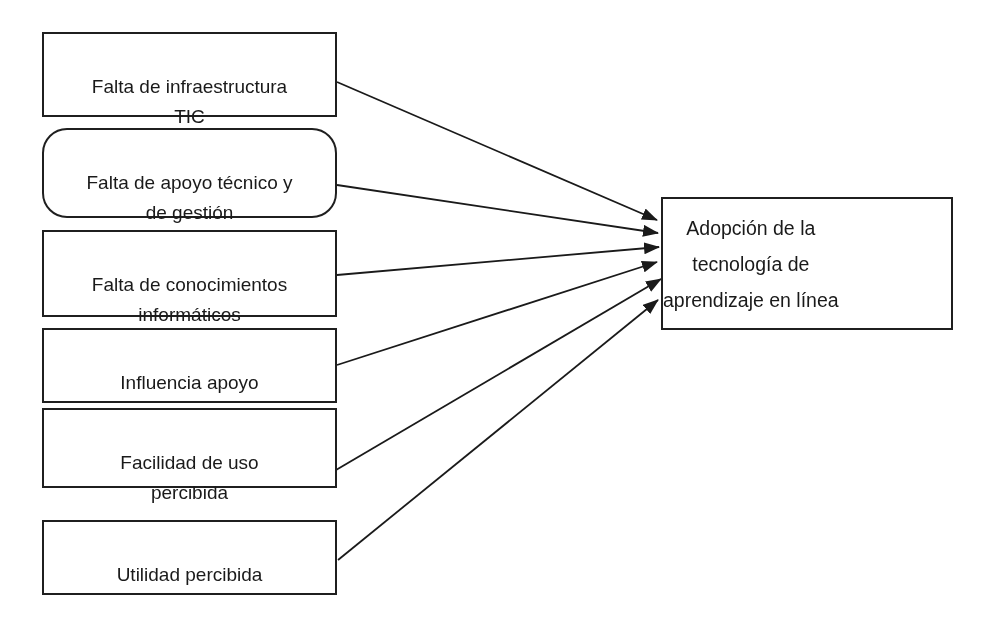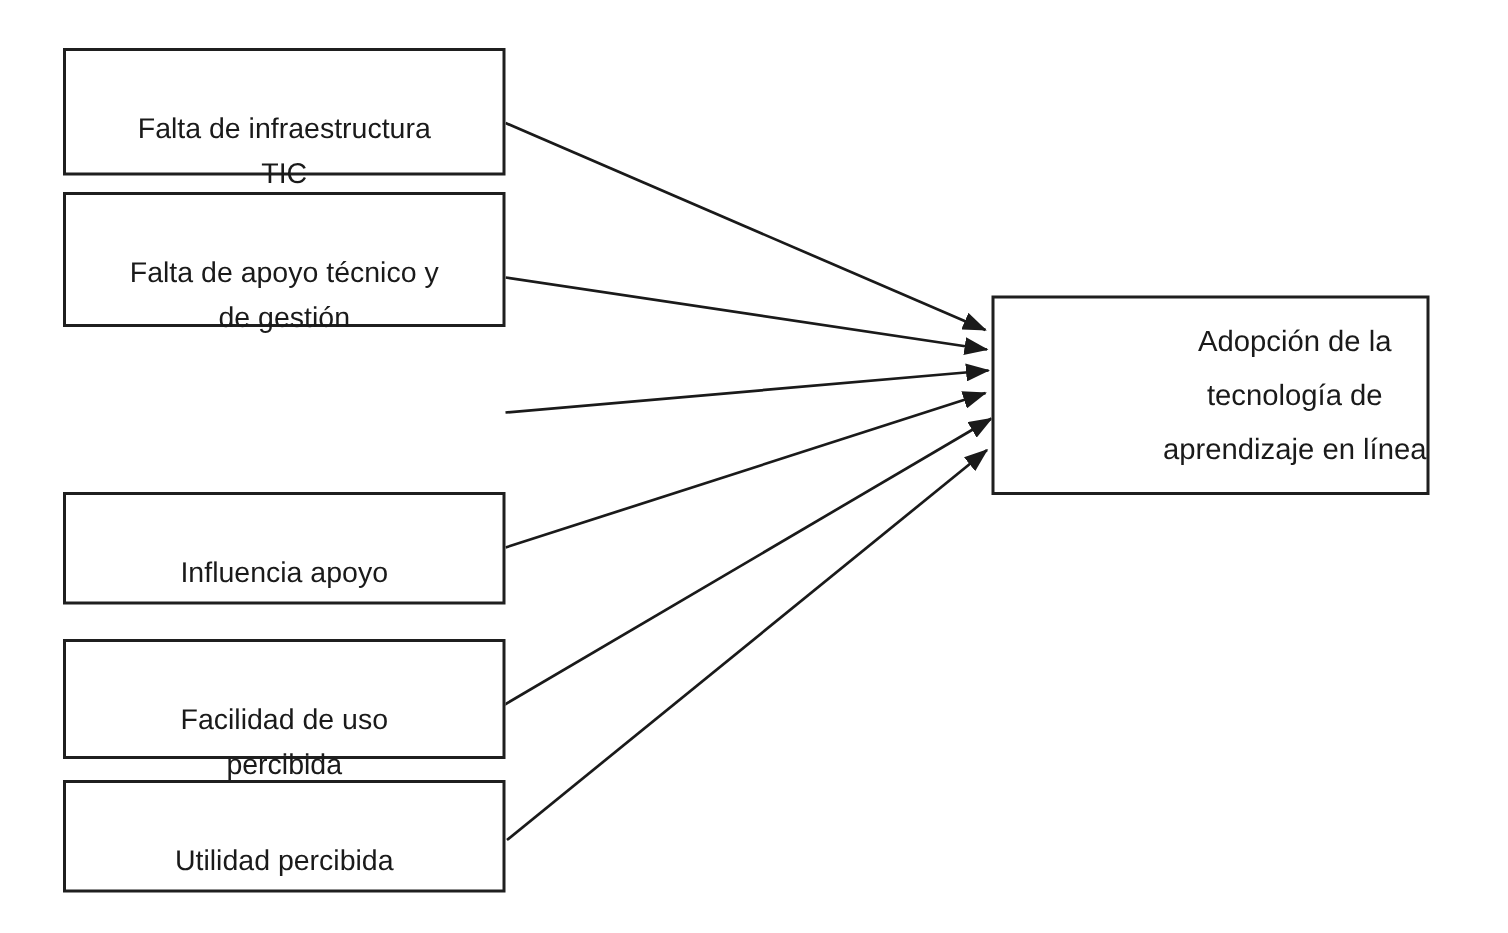--- a/index.html
+++ b/index.html
@@ -38,29 +38,29 @@
     padding: 8px 8px 0 8px;
     line-height: 30px;
   }
   .node.target {
     left: 661px;
     top: 197px;
     width: 292px;
     height: 133px;
     display: flex;
     align-items: center;
-    justify-content: flex-end;
+    justify-content: flex-start;
     line-height: 36px;
     font-size: 19.5px;
   }
   .src-1 { top: 32px;  height: 85px; }
-  .src-2 { top: 128px; height: 90px; }
+  .src-2 { top: 128px; height: 90px; border-radius: 25px; }
   .src-3 { top: 230px; height: 87px; }
   .src-4 { top: 328px; height: 75px; }
-  .src-5 { top: 426px; height: 80px; }
+  .src-5 { top: 408px; height: 80px; }
   .src-6 { top: 520px; height: 75px; }
 </style>
 </head>
 <body>
 
 <div class="canvas">
 
   <svg class="arrow-layer" viewBox="0 0 1005 622" xmlns="http://www.w3.org/2000/svg">
     <defs>
       <marker id="ah" markerUnits="userSpaceOnUse" markerWidth="16" markerHeight="12" refX="15" refY="6" orient="auto">
@@ -78,20 +78,24 @@
   <div class="node source src-1">
     <span>Falta de infraestructura
 TIC</span>
   </div>
 
   <div class="node source src-2">
     <span>Falta de apoyo técnico y
 de gestión</span>
   </div>
 
+  <div class="node source src-3">
+    <span>Falta de conocimientos
+informáticos</span>
+  </div>
 
   <div class="node source src-4">
     <span>Influencia apoyo</span>
   </div>
 
   <div class="node source src-5">
     <span>Facilidad de uso
 percibida</span>
   </div>
 

